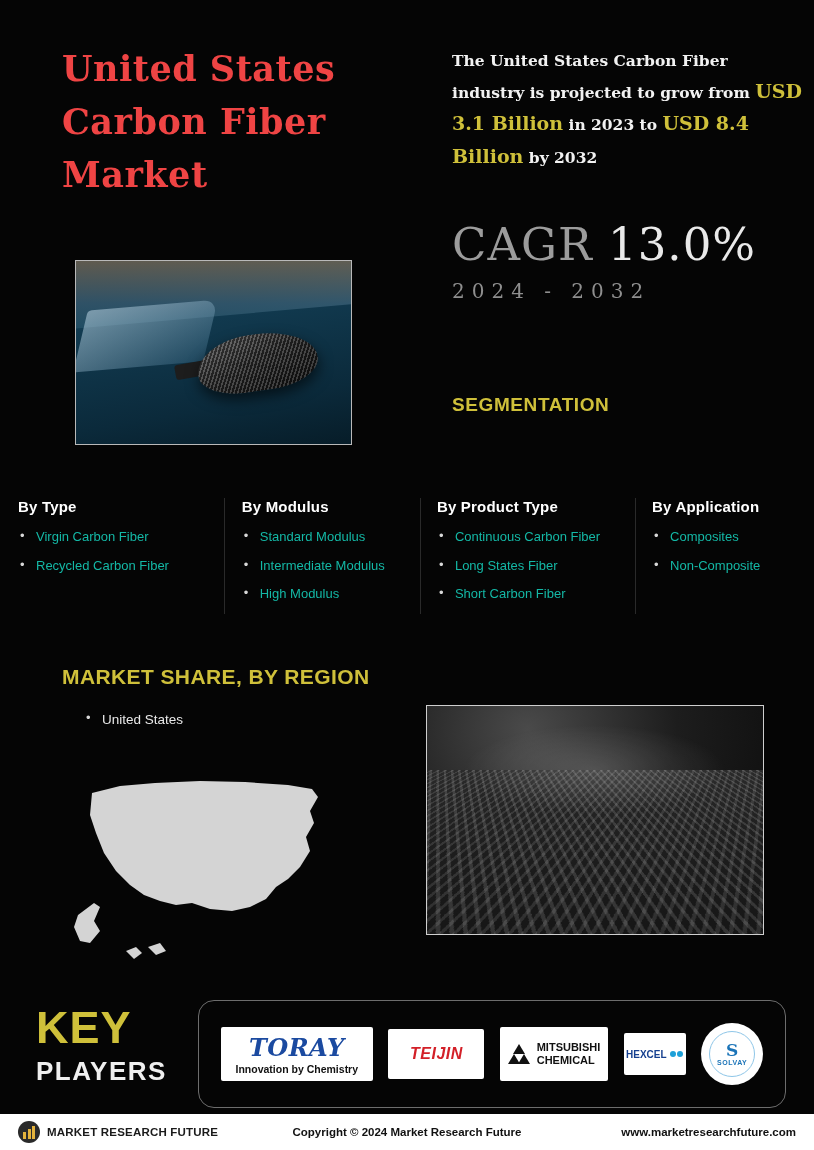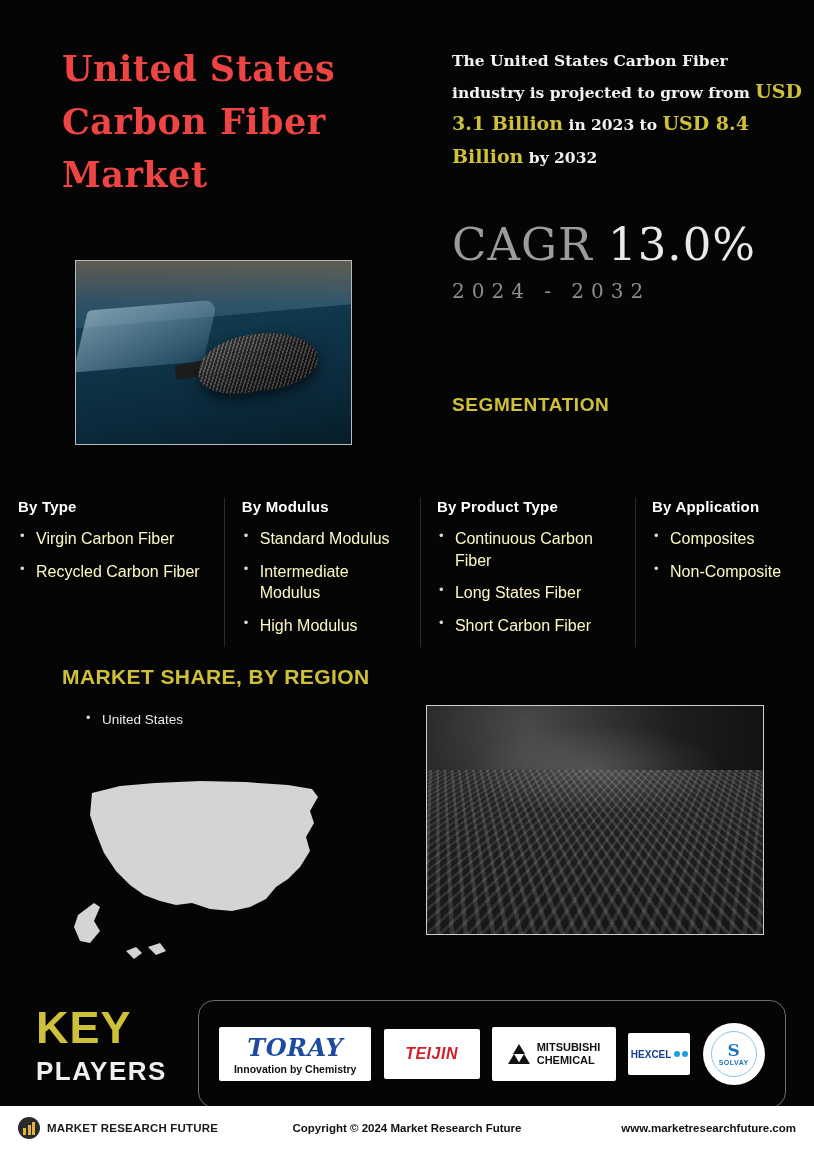--- a/index.html
+++ b/index.html
@@ -125,22 +125,22 @@
   .seg-col.c3 { width: 225px; }
   .seg-col.c4 { width: 168px; }
   .seg-title {
     font-size: 15px; font-weight: bold; color: #ffffff;
     margin-bottom: 13px; letter-spacing: .2px;
   }
   .seg-list { list-style: none; }
   .seg-list li {
     position: relative;
     padding-left: 18px;
-    font-size: 16px;
-    color: #fef9c3;
+    font-size: 13px;
+    color: #14b8a6;
     line-height: 1.35;
     margin-bottom: 11px;
   }
   .seg-list li::before {
     content: "\2022";
     position: absolute; left: 2px; top: -1px;
     color: #d8d8d8; font-size: 13px;
   }
 
   
@@ -219,21 +219,21 @@
   }
   .logo.toray { width: 152px; height: 54px; }
   .logo.toray .t1 {
     font-family: "DejaVu Serif", serif;
     font-style: italic; font-weight: bold;
     font-size: 24px; color: #1b4aa0; letter-spacing: .5px;
   }
   .logo.toray .t2 { font-size: 10.5px; font-weight: bold; color: #111; margin-top: 1px; }
   .logo.teijin { width: 96px; height: 50px; }
   .logo.teijin .t1 { font-size: 16px; font-weight: bold; color: #d32028; font-style: italic; letter-spacing: .5px; }
-  .logo.mitsu { width: 124px; height: 54px; flex-direction: row; gap: 7px; }
+  .logo.mitsu { width: 108px; height: 54px; flex-direction: row; gap: 7px; }
   .logo.mitsu .mark { width: 22px; height: 20px; position: relative; }
   .logo.mitsu .mark i {
     position: absolute; width: 0; height: 0; display: block;
     border-left: 6px solid transparent; border-right: 6px solid transparent;
     border-bottom: 10px solid #111;
   }
   .logo.mitsu .mark i.a { left: 5px; top: 0; }
   .logo.mitsu .mark i.b { left: 0px; top: 10px; }
   .logo.mitsu .mark i.c { left: 10px; top: 10px; }
   .logo.mitsu .txt { line-height: 1.15; }
@@ -252,21 +252,21 @@
   }
   .logo.solvay .s {
     font-family: "DejaVu Serif", serif; font-size: 17px;
     font-weight: bold; color: #1b74b8; line-height: 1;
   }
   .logo.solvay .t2 { font-size: 7px; font-weight: bold; color: #1b74b8; letter-spacing: .5px; }
 
   
   .footer {
     position: absolute; left: 0; bottom: 0;
-    width: 814px; height: 44px;
+    width: 814px; height: 36px;
     background: #ffffff;
     display: flex; align-items: center;
     padding: 0 18px;
   }
   .footer .brand { display: flex; align-items: center; gap: 7px; width: 250px; }
   .footer .brand .mark {
     width: 22px; height: 22px; border-radius: 50%;
     background: #2a2a2a; position: relative; overflow: hidden;
   }
   .footer .brand .mark b {

